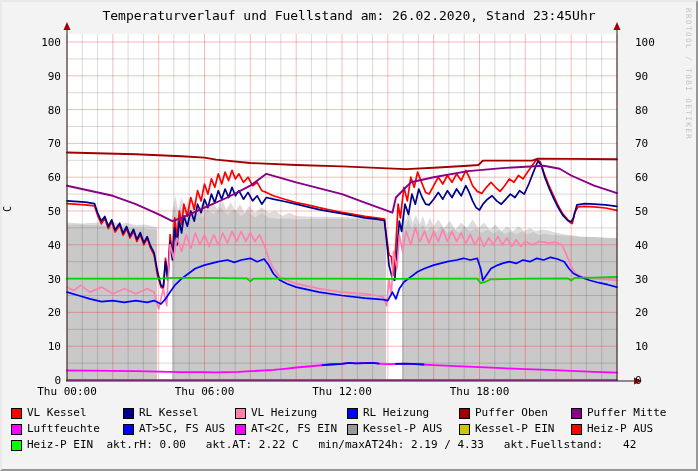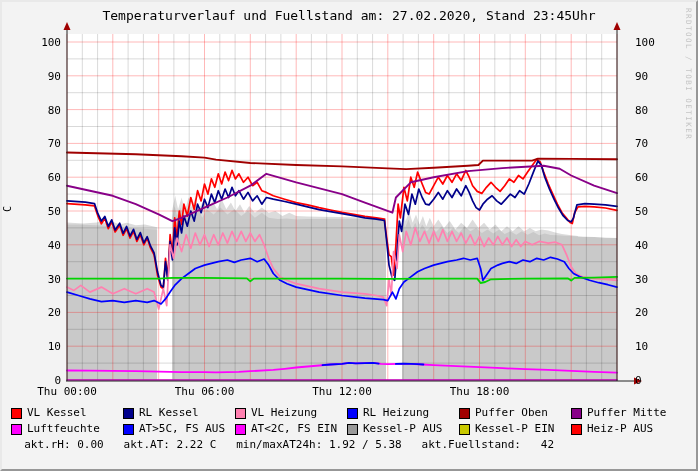--- a/index.html
+++ b/index.html
@@ -27,21 +27,21 @@
   .lg-swatch{
     display:inline-block;width:9px;height:9px;margin-right:5px;
     border:1px solid #000;flex:0 0 auto;
   }
   .lg-text{white-space:pre;}
 </style>
 </head>
 <body>
 
 <div id="rrd-image">
-  <div id="chart-title">Temperaturverlauf und Fuellstand am: 27.02.2020, Stand 23:45Uhr</div>
+  <div id="chart-title">Temperaturverlauf und Fuellstand am: 26.02.2020, Stand 23:45Uhr</div>
   <svg id="chart-svg" width="694" height="467" viewBox="3 3 694 467">
       <g font-family="DejaVu Sans Mono, Liberation Mono, monospace">
         <rect x="68" y="35" width="550" height="346" fill="#ffffff"></rect>
         <path d="M68,381 L68,223.5 L84,224.5 L97.8,223.5 L102.4,222.1 L107,224.8 L113.8,222.8 L120.7,225.5 L127.6,223.8 L136.8,226.2 L145.9,225.5 L158.1,228.2 L158.1,381 Z" fill="#dcdcdc" stroke="none"></path>
         <path d="M173,381 L173,212 L176.2,196.8 L179.1,210.3 L182.6,198.5 L186,212 L189.5,198.5 L192.9,208.6 L196.3,198.5 L199.8,210.3 L204.4,201.9 L208.9,210.3 L213.5,201.9 L218.1,210.3 L222.7,200.2 L227.3,210.3 L231.9,203.6 L236.4,212 L241,205.2 L245.6,213.7 L250.2,206.9 L255.9,213.7 L262.8,208.6 L269.7,213.7 L276.5,212 L283.4,217.1 L290.3,213.7 L297.2,217.1 L308.6,217.4 L320.1,217.7 L343,218.1 L365.9,218.4 L387,219.1 L387,381 Z" fill="#dcdcdc" stroke="none"></path>
         <path d="M403,381 L403,210.3 L406.7,222.1 L410.1,212 L413.6,223.8 L417,215.4 L420.5,225.5 L423.9,217.1 L427.3,227.2 L430.8,218.8 L434.7,227.2 L439.3,220.5 L445,228.9 L450.7,222.1 L456.4,230.6 L462.2,223.8 L467.9,228.9 L473.6,220.5 L479.4,228.9 L485.1,223.8 L490.8,230.6 L496.5,225.5 L502.3,232.3 L508,227.2 L513.7,232.3 L519.5,227.2 L525.2,232.3 L530.9,228.9 L536.6,232.3 L542.4,230.6 L549.3,231.6 L556.1,233.6 L563,235 L572.2,236.3 L579,237 L579,381 Z" fill="#dcdcdc" stroke="none"></path>
         <path d="M68,381 L68,225.5 L79.5,225.5 L90.9,225.9 L102.4,226.5 L113.8,227.5 L125.3,228.6 L136.8,229.2 L148.2,229.9 L158.1,230.6 L158.1,381 Z" fill="#c9c9c9" stroke="none"></path>
         <path d="M173,381 L173,218.8 L175.7,206.9 L178,217.1 L181.4,208.6 L184.9,220.5 L189.5,206.9 L194,215.4 L198.6,206.9 L203.2,218.8 L207.8,210.3 L214.7,215.4 L221.5,208.6 L228.4,215.4 L235.3,210.3 L242.2,217.1 L249,212 L255.9,218.8 L262.8,213.7 L269.7,218.8 L278.8,220.1 L288,219.4 L297.2,220.5 L308.6,220.1 L320.1,220.1 L331.5,219.8 L343,219.8 L354.5,219.8 L365.9,219.8 L377.4,220.1 L387,220.5 L387,381 Z" fill="#c9c9c9" stroke="none"></path>
         <path d="M403,381 L403,217.1 L406,228.9 L409.5,220.5 L412.9,230.6 L416.3,223.8 L419.8,232.3 L423.2,225.5 L427.8,232.3 L432.4,227.2 L437,233 L442.7,227.2 L448.4,234 L454.1,228.9 L459.9,234 L465.6,227.2 L471.3,232.3 L477.1,228.9 L482.8,234 L488.5,230.6 L494.3,234.6 L500,230.6 L505.7,235 L511.4,232.3 L517.2,235.7 L522.9,232.3 L528.6,235.7 L534.4,233 L540.1,236.3 L545.8,234.6 L551.5,236 L558.4,236.3 L565.3,236.7 L572.2,237 L583.6,237.7 L595.1,238 L606.5,238.7 L618,239 L618,381 Z" fill="#c9c9c9" stroke="none"></path>
         <line x1="83.3" y1="35" x2="83.3" y2="381" stroke="rgba(0,0,0,0.15)" stroke-width="1"></line>
@@ -145,15 +145,15 @@
         <text x="205.5" y="396" font-size="11" text-anchor="middle" fill="#000">Thu 06:00</text>
         <text x="343" y="396" font-size="11" text-anchor="middle" fill="#000">Thu 12:00</text>
         <text x="480.5" y="396" font-size="11" text-anchor="middle" fill="#000">Thu 18:00</text>
         <text x="12" y="210" font-size="10" text-anchor="middle" fill="#000" transform="rotate(-90 12 210)">C</text>
         <text x="687" y="9" font-size="7.5" letter-spacing="1.5" fill="#c4c4c4" transform="rotate(90 687 9)">RRDTOOL / TOBI OETIKER</text>
       </g>
     </svg>
   <div id="legend">
       <div class="lg-row"><span class="lg-item lg-col"><span class="lg-swatch" style="background: rgb(255, 0, 0);"></span><span class="lg-text">VL Kessel</span></span><span class="lg-item lg-col"><span class="lg-swatch" style="background: rgb(0, 0, 139);"></span><span class="lg-text">RL Kessel</span></span><span class="lg-item lg-col"><span class="lg-swatch" style="background: rgb(255, 128, 176);"></span><span class="lg-text">VL Heizung</span></span><span class="lg-item lg-col"><span class="lg-swatch" style="background: rgb(0, 0, 255);"></span><span class="lg-text">RL Heizung</span></span><span class="lg-item lg-col"><span class="lg-swatch" style="background: rgb(160, 0, 0);"></span><span class="lg-text">Puffer Oben</span></span><span class="lg-item lg-col"><span class="lg-swatch" style="background: rgb(136, 0, 136);"></span><span class="lg-text">Puffer Mitte</span></span></div>
       <div class="lg-row"><span class="lg-item lg-col"><span class="lg-swatch" style="background: rgb(255, 0, 255);"></span><span class="lg-text">Luftfeuchte</span></span><span class="lg-item lg-col"><span class="lg-swatch" style="background: rgb(0, 0, 255);"></span><span class="lg-text">AT&gt;5C, FS AUS</span></span><span class="lg-item lg-col"><span class="lg-swatch" style="background: rgb(255, 0, 255);"></span><span class="lg-text">AT&lt;2C, FS EIN</span></span><span class="lg-item lg-col"><span class="lg-swatch" style="background: rgb(153, 153, 153);"></span><span class="lg-text">Kessel-P AUS</span></span><span class="lg-item lg-col"><span class="lg-swatch" style="background: rgb(201, 201, 0);"></span><span class="lg-text">Kessel-P EIN</span></span><span class="lg-item lg-col"><span class="lg-swatch" style="background: rgb(255, 0, 0);"></span><span class="lg-text">Heiz-P AUS</span></span></div>
-      <div class="lg-row"><span class="lg-item"><span class="lg-text">  akt.rH: 0.00   akt.AT: 2.22 C   min/maxAT24h: 1.92 / 5.38   akt.Fuellstand:   42</span></span></div>
+      <div class="lg-row"><span class="lg-item"><span class="lg-swatch" style="background: rgb(0, 255, 0);"></span><span class="lg-text">Heiz-P EIN</span></span><span class="lg-item"><span class="lg-text">  akt.rH: 0.00   akt.AT: 2.22 C   min/maxAT24h: 2.19 / 4.33   akt.Fuellstand:   42</span></span></div>
     </div>
 </div>
 
 </body></html>

